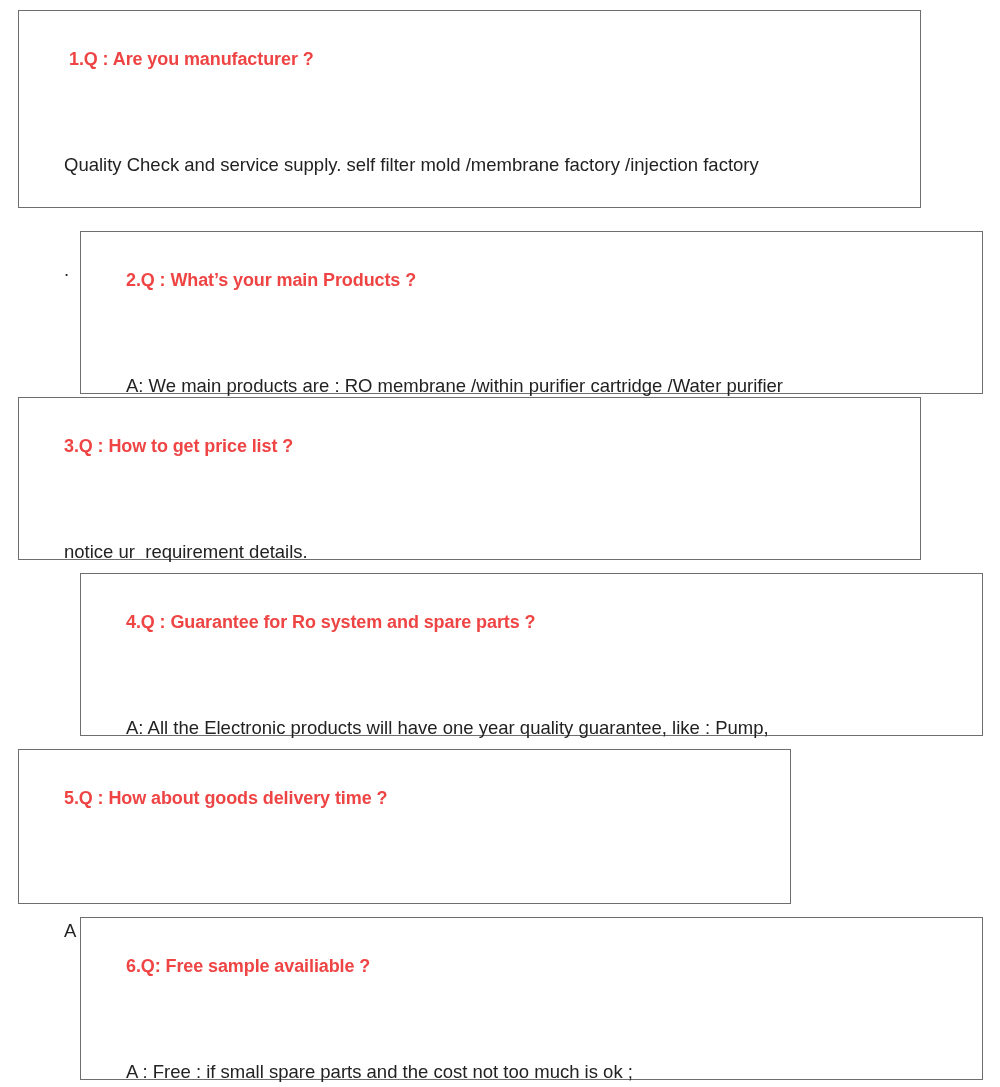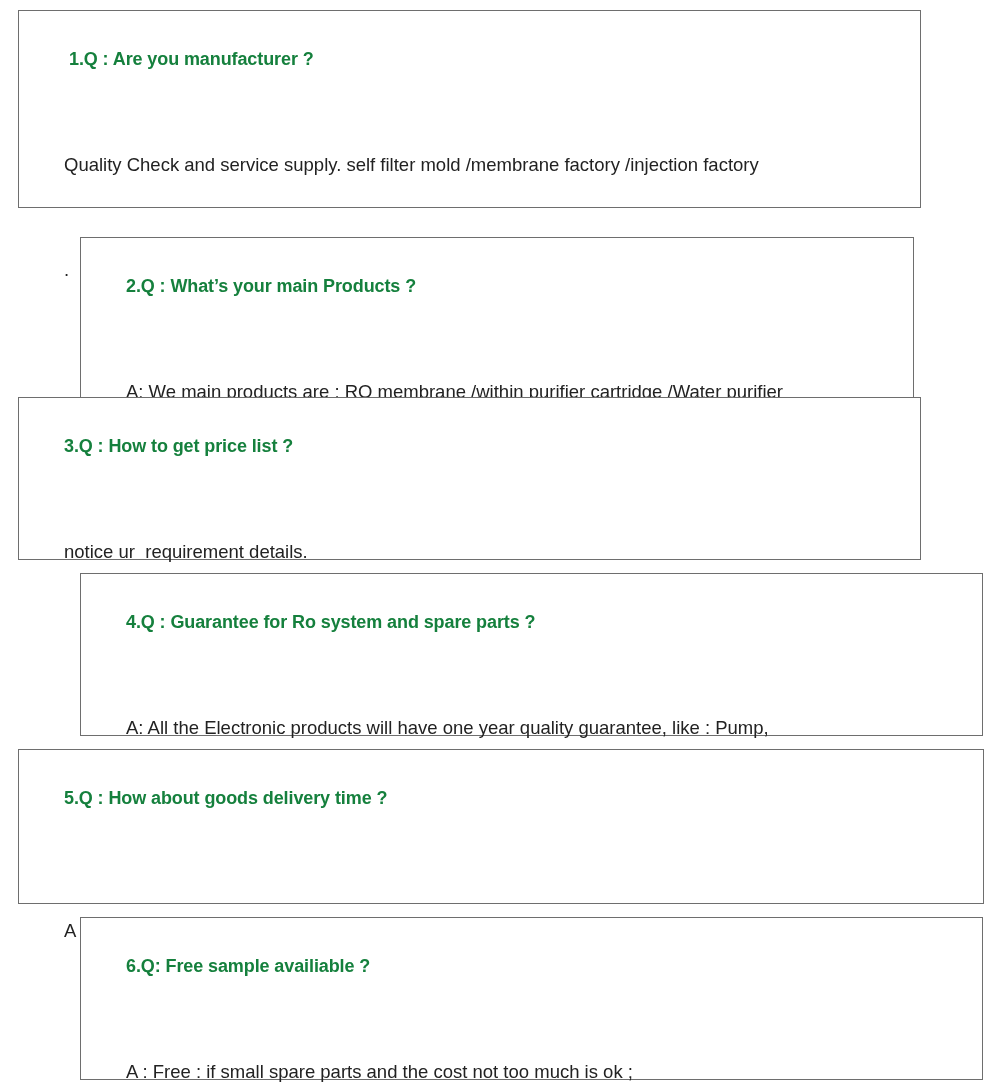--- a/index.html
+++ b/index.html
@@ -18,21 +18,21 @@
     .faq-box {
       position: absolute;
       box-sizing: border-box;
       border: 1.5px solid #6e6e6e;
       background: #ffffff;
     }
     .faq-q {
       position: absolute;
       font-weight: bold;
       font-size: 18px;
-      color: #15803d;
+      color: #ef4444;
       white-space: nowrap;
       letter-spacing: -0.1px;
     }
     .faq-a {
       position: absolute;
       font-size: 18.5px;
       line-height: 35px;
       color: #222;
       white-space: pre;
     }
@@ -42,21 +42,21 @@
 <body>
 
 <div class="faq-box" style="left:18px; top:10px; width:903px; height:198px;">
   <div class="faq-q" style="left:50px; top:38px;">1.Q : Are you manufacturer ?</div>
   <div class="faq-a" style="left:45px; top:66px;">
     <span class="line">Quality Check and service supply. self filter mold /membrane factory /injection factory</span>
     <span class="line">.</span>
   </div>
 </div>
 
-<div class="faq-box" style="left:80px; top:237px; width:834px; height:163px;">
+<div class="faq-box" style="left:80px; top:231px; width:903px; height:163px;">
   <div class="faq-q" style="left:45px; top:38px;">2.Q : What’s your main Products ?</div>
   <div class="faq-a" style="left:45px; top:66px;">
     <span class="line">A: We main products are : RO membrane /within purifier cartridge /Water purifier</span>
     <span class="line">machine / all the spare parts / water treatment area  sourcing &amp; developing service .</span>
   </div>
 </div>
 
 <div class="faq-box" style="left:18px; top:397px; width:903px; height:163px;">
   <div class="faq-q" style="left:45px; top:38px;">3.Q : How to get price list ?</div>
   <div class="faq-a" style="left:45px; top:66px;">
@@ -65,21 +65,21 @@
 </div>
 
 <div class="faq-box" style="left:80px; top:573px; width:903px; height:163px;padding-left:28px;">
   <div class="faq-q" style="left:45px; top:38px;">4.Q : Guarantee for  Ro system and  spare parts  ?</div>
   <div class="faq-a" style="left:45px; top:66px;">
     <span class="line">A: All the Electronic products will have one year quality guarantee, like : Pump,</span>
     <span class="line">Adapter,ect.</span>
   </div>
 </div>
 
-<div class="faq-box" style="left:18px; top:749px; width:966px; height:155px;">
+<div class="faq-box" style="left:18px; top:749px; width:773px; height:155px;">
   <div class="faq-q" style="left:45px; top:38px;">5.Q : How about goods delivery time  ?</div>
   <div class="faq-a" style="left:45px; top:93px;">
     <span class="line">A : Sample order : within one week ; Large order : 15~25 days.</span>
   </div>
 </div>
 
 <div class="faq-box" style="left:80px; top:917px; width:903px; height:163px;text-decoration:underline;">
   <div class="faq-q" style="left:45px; top:38px;">6.Q: Free sample  availiable ?</div>
   <div class="faq-a" style="left:45px; top:66px;">
     <span class="line">A : Free : if small spare parts and the cost not too much is ok ;</span>

